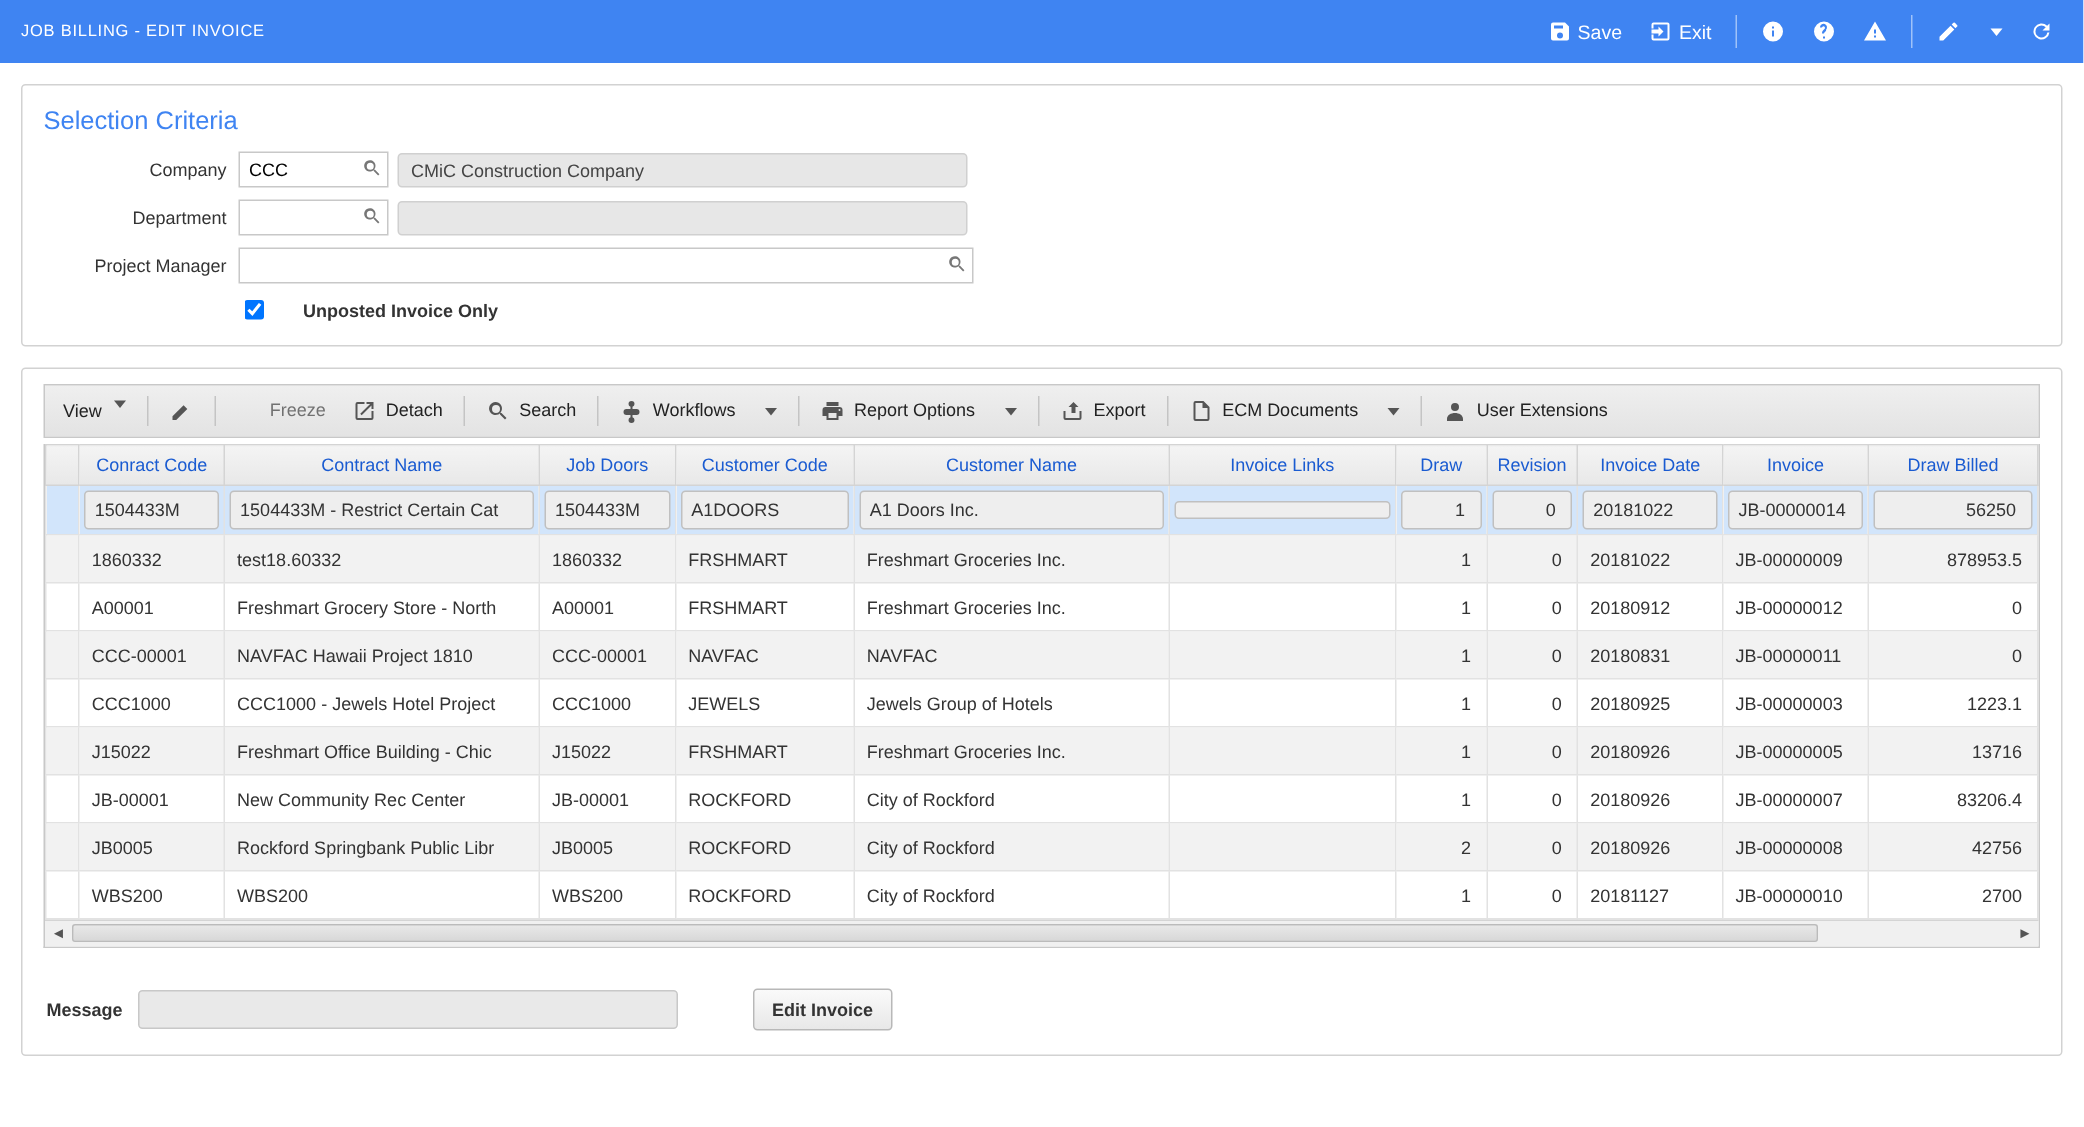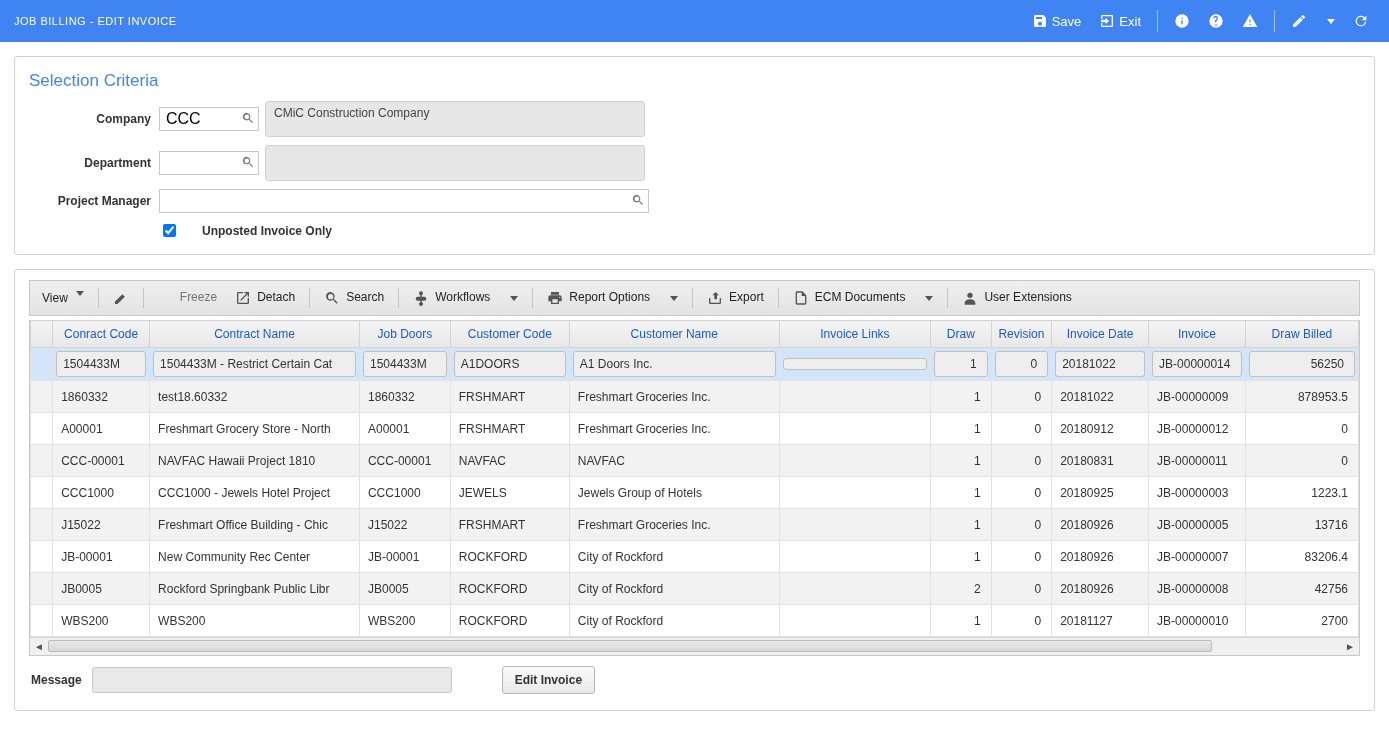--- a/index.html
+++ b/index.html
@@ -68,47 +68,47 @@
     margin: 4px 0 10px 0;
   }
   .form-row {
     display: flex;
     align-items: center;
     margin-bottom: 8px;
   }
   .form-label {
     width: 130px;
     text-align: right;
-    font-weight: bold;
+    font-weight: normal;
     padding-right: 8px;
     font-size: 12px;
   }
   .lov {
     position: relative;
     width: 100px;
     margin-right: 6px;
   }
   .lov input {
     width: 100%;
     height: 24px;
     border: 1px solid #c8c8c8;
     padding: 2px 22px 2px 6px;
-    font-size: 16px;
+    font-size: 12px;
   }
   .lov .mag {
     position: absolute;
     right: 4px;
     top: 4px;
     width: 14px;
     height: 14px;
     color: #777;
     cursor: pointer;
   }
   .disp {
-    height: 36px;
+    height: 23px;
     border: 1px solid #d0d0d0;
     background: #e7e7e7;
     border-radius: 3px;
     padding: 4px 8px;
     font-size: 12px;
     color: #444;
   }
   .disp.w380 { width: 380px; }
   .lov.wide { width: 490px; }
   .checkbox-row {
@@ -237,20 +237,21 @@
     background: linear-gradient(#e8e8e8,#d8d8d8);
     border:1px solid #bbb;
     border-radius: 2px;
   }
 
   .footer-row {
     display: flex;
     align-items: center;
     gap: 10px;
     padding: 10px 2px 2px 2px;
+    margin-top: 17px;
   }
   .footer-row .lbl { font-weight: bold; }
   .footer-row input[type=text] {
     width: 360px;
     height: 26px;
     border: 1px solid #c8c8c8;
     background: #e9e9e9;
     border-radius: 3px;
     padding: 2px 6px;
   }

